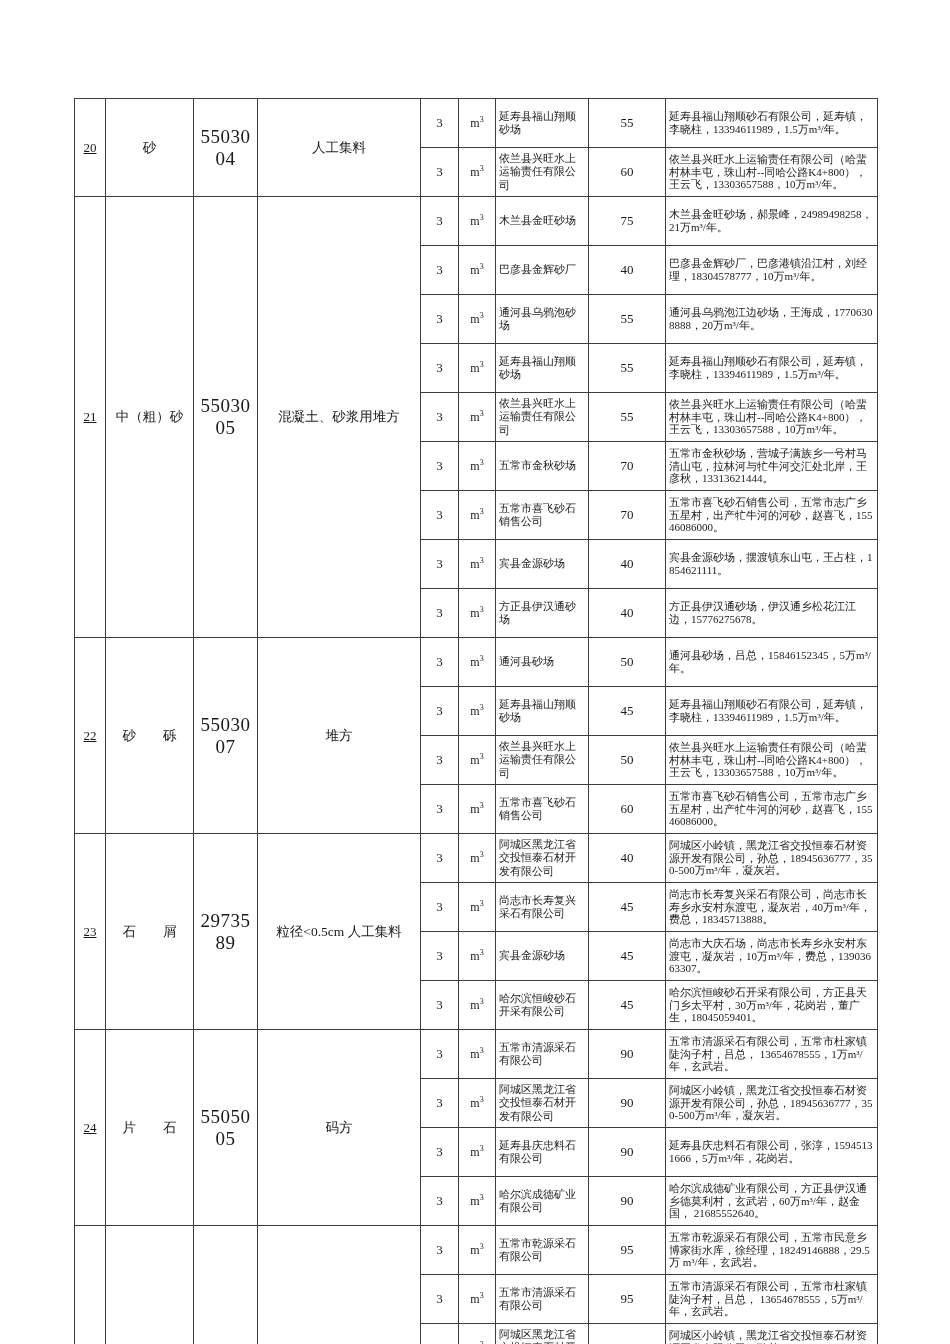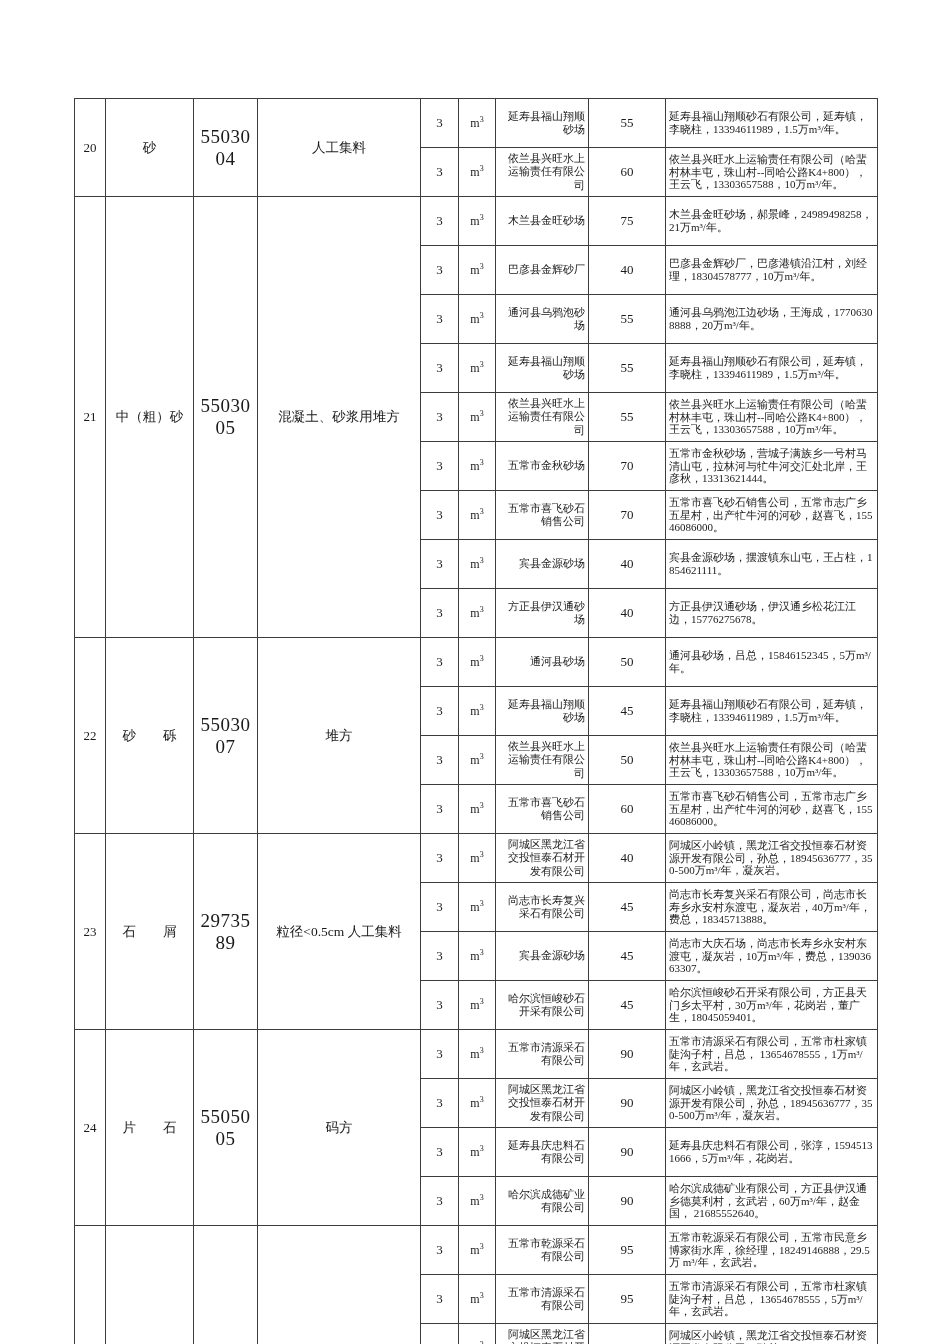--- a/index.html
+++ b/index.html
@@ -32,26 +32,26 @@
   col.c-material{width:88px;}
   col.c-code{width:64px;}
   col.c-usage{width:163px;}
   col.c-qty{width:38px;}
   col.c-unit{width:37px;}
   col.c-supplier{width:93px;}
   col.c-price{width:77px;}
   col.c-detail{width:212px;}
 
   td.gcell{text-align:center;font-size:13.5px;}
-  td.id-cell{font-size:13px;}
+  td.id-cell{font-size:13px;text-decoration:underline;}
   td.code-cell{font-size:19px;letter-spacing:0.5px;}
   td.qty-cell,td.price-cell{text-align:center;font-size:13px;}
   td.unit-cell{text-align:center;font-size:12px;}
   td.unit-cell sup{font-size:8px;}
-  td.supplier-cell{text-align:right;font-size:11px;line-height:1.2;}
+  td.supplier-cell{text-align:left;font-size:11px;line-height:1.2;}
   td.detail-cell{font-size:11px;line-height:1.15;text-align:left;vertical-align:middle;margin-left:34px;}
   
   td.cont-top{border-top:0;vertical-align:top;padding-top:10px;}
   
   td.cont-bottom{border-bottom:0;}
 </style>
 </head>
 <body>
 
 <div class="page">

